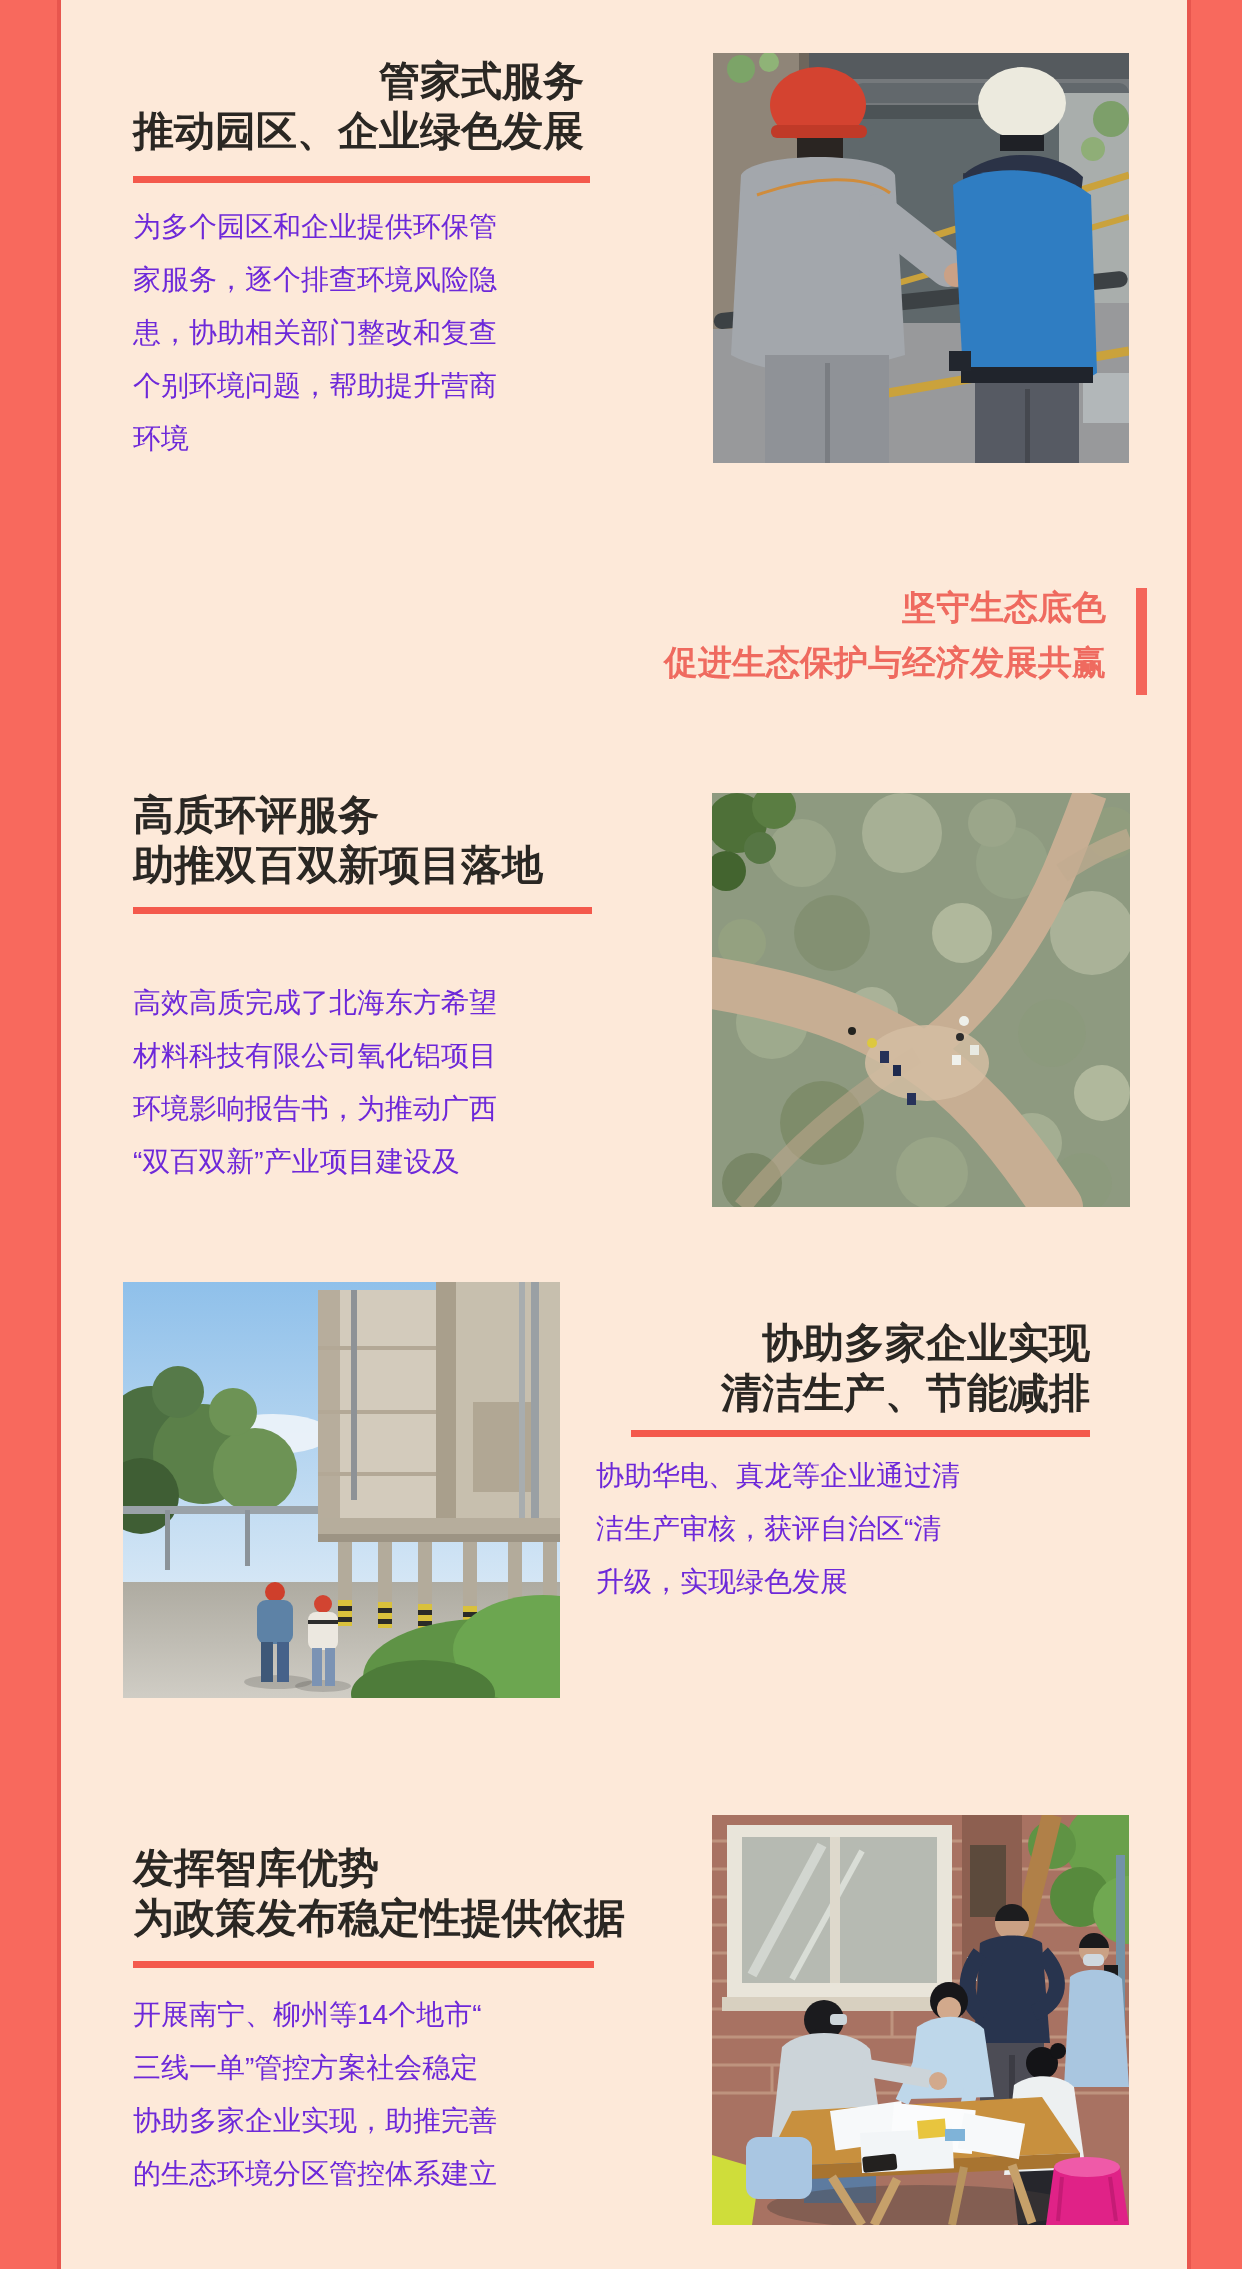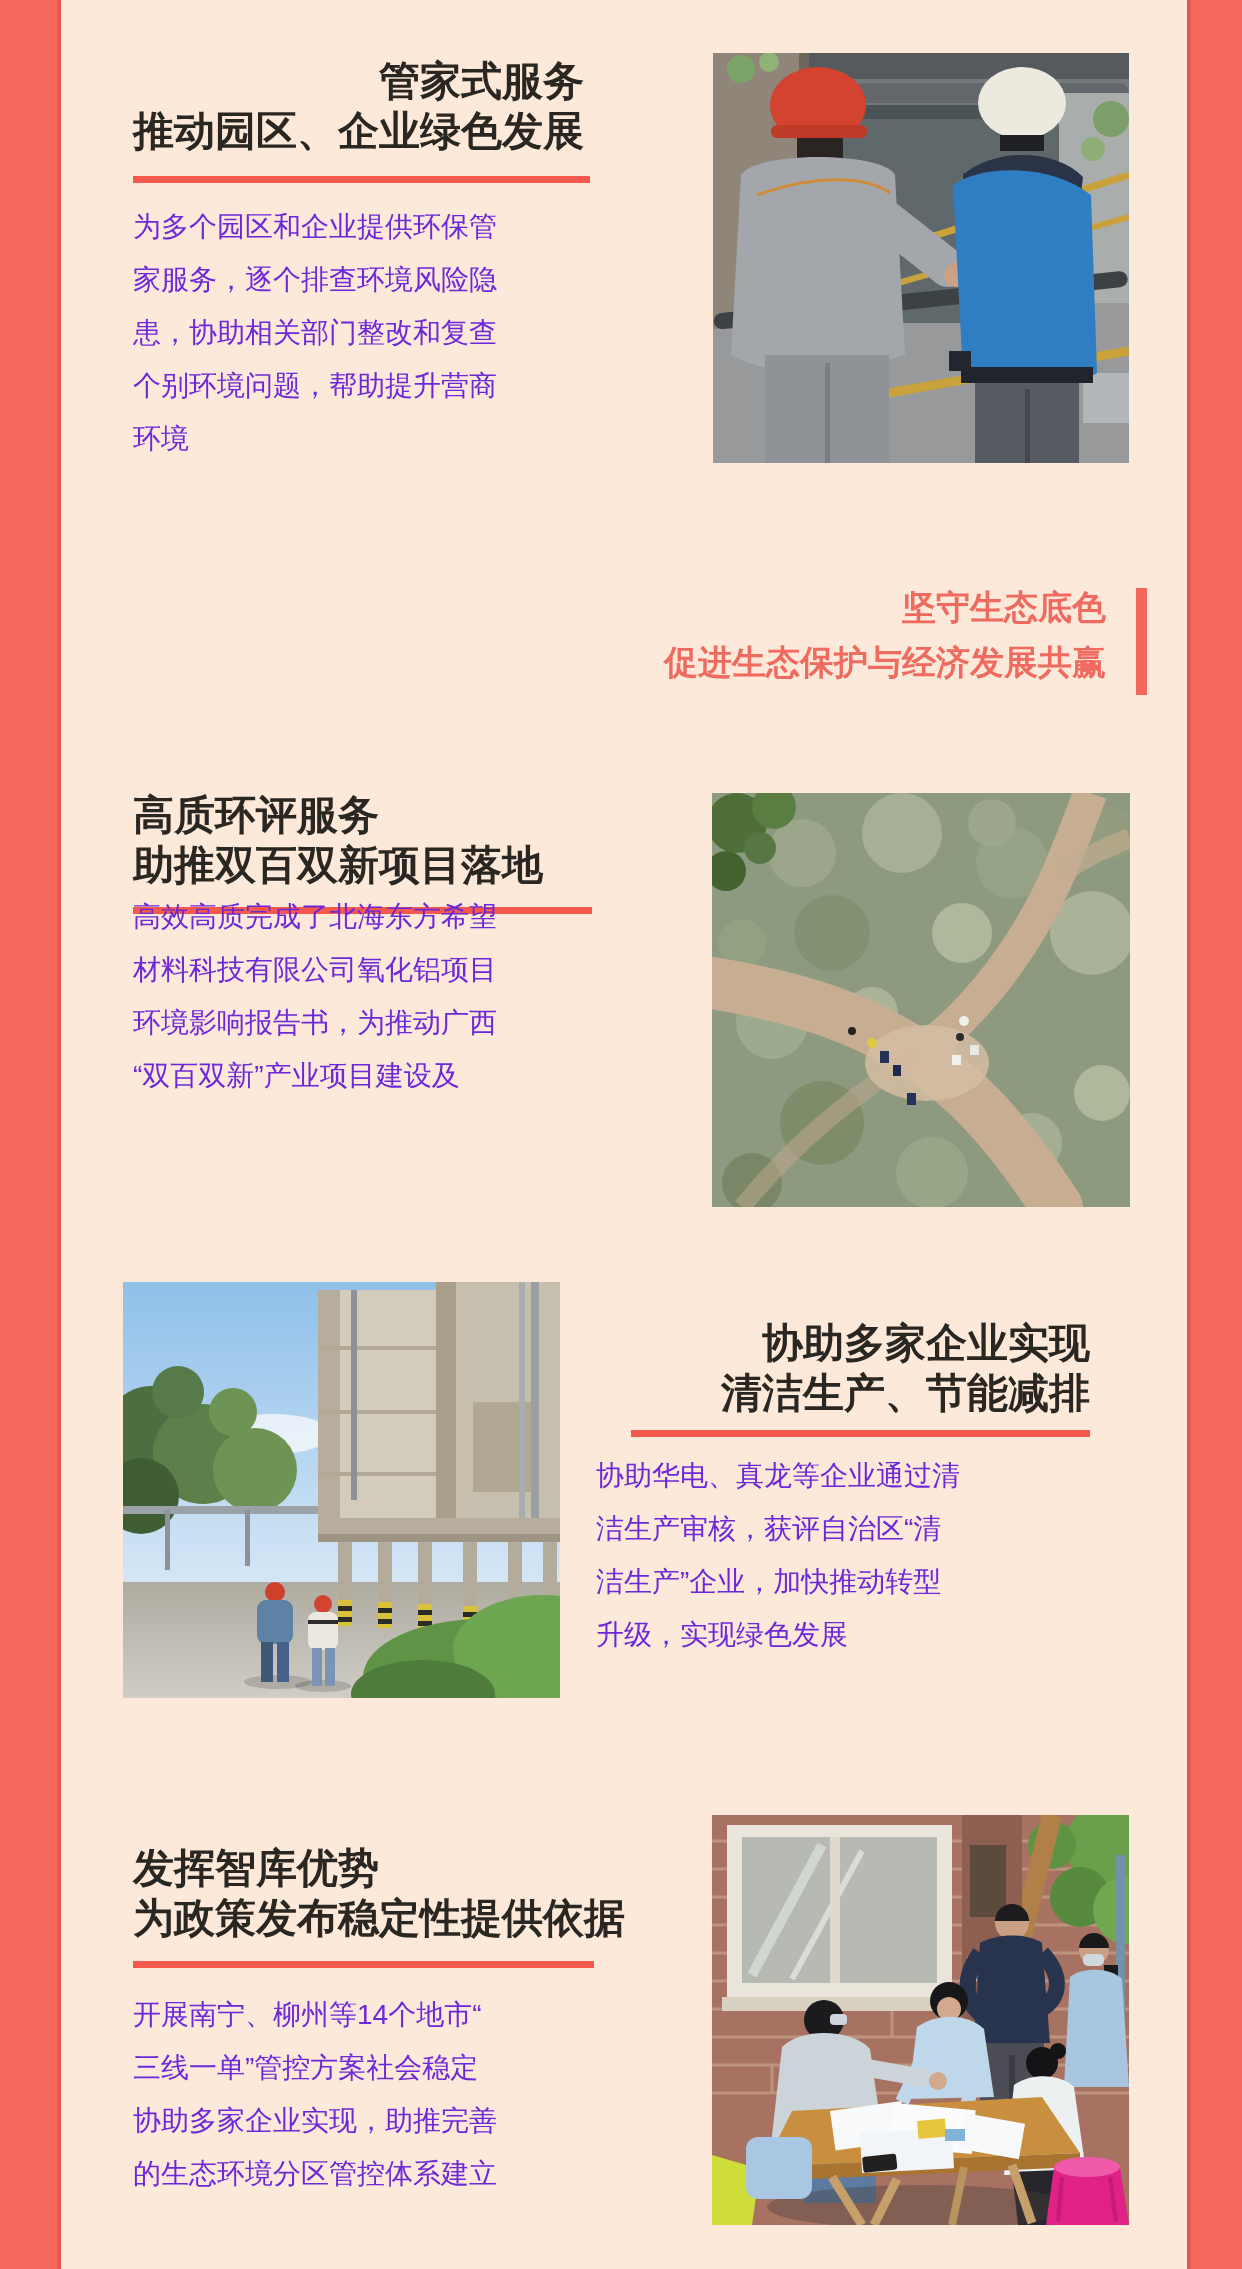--- a/index.html
+++ b/index.html
@@ -100,21 +100,21 @@
     <div>坚守生态底色</div>
     <div>促进生态保护与经济发展共赢</div>
   </div>
   <div class="banner-bar" style="left:1136px;top:588px;"></div>
 
   <div class="sec-title" style="left:133px;top:790px;">
     <div>高质环评服务</div>
     <div>助推双百双新项目落地</div>
   </div>
   <div class="rule" style="left:133px;top:907px;width:459px;"></div>
-  <div class="body-text" style="left:133px;top:890px;width:480px;">
+  <div class="body-text" style="left:133px;top:976px;width:480px;">
     <span class="line">高效高质完成了北海东方希望</span>
     <span class="line">材料科技有限公司氧化铝项目</span>
     <span class="line">环境影响报告书，为推动广西</span>
     <span class="line">“双百双新”产业项目建设及</span>
   </div>
 
   <figure class="photo" style="left:712px;top:793px;width:418px;height:414px;margin:0;" role="img" aria-label="无人机航拍的山坡小路与现场勘察人员">
     <svg viewBox="0 0 418 414" preserveAspectRatio="none">
       <rect width="418" height="414" fill="#8e9a80"></rect>
       <g opacity="0.65">
@@ -240,21 +240,20 @@
   </figure>
 
   <div class="sec-title align-right" style="left:500px;top:1318px;width:590px;">
     <div>协助多家企业实现</div>
     <div>清洁生产、节能减排</div>
   </div>
   <div class="rule" style="left:631px;top:1430px;width:459px;"></div>
   <div class="body-text align-right" style="left:596px;top:1449px;width:494px;">
     <span class="line">协助华电、真龙等企业通过清</span>
     <span class="line">洁生产审核，获评自治区“清</span>
-    <span class="line">洁生产”企业，加快推动转型</span>
     <span class="line">升级，实现绿色发展</span>
   </div>
 
   <div class="sec-title" style="left:133px;top:1843px;">
     <div>发挥智库优势</div>
     <div>为政策发布稳定性提供依据</div>
   </div>
   <div class="rule" style="left:133px;top:1961px;width:461px;"></div>
   <div class="body-text" style="left:133px;top:1988px;width:490px;">
     <span class="line">开展南宁、柳州等14个地市“</span>

